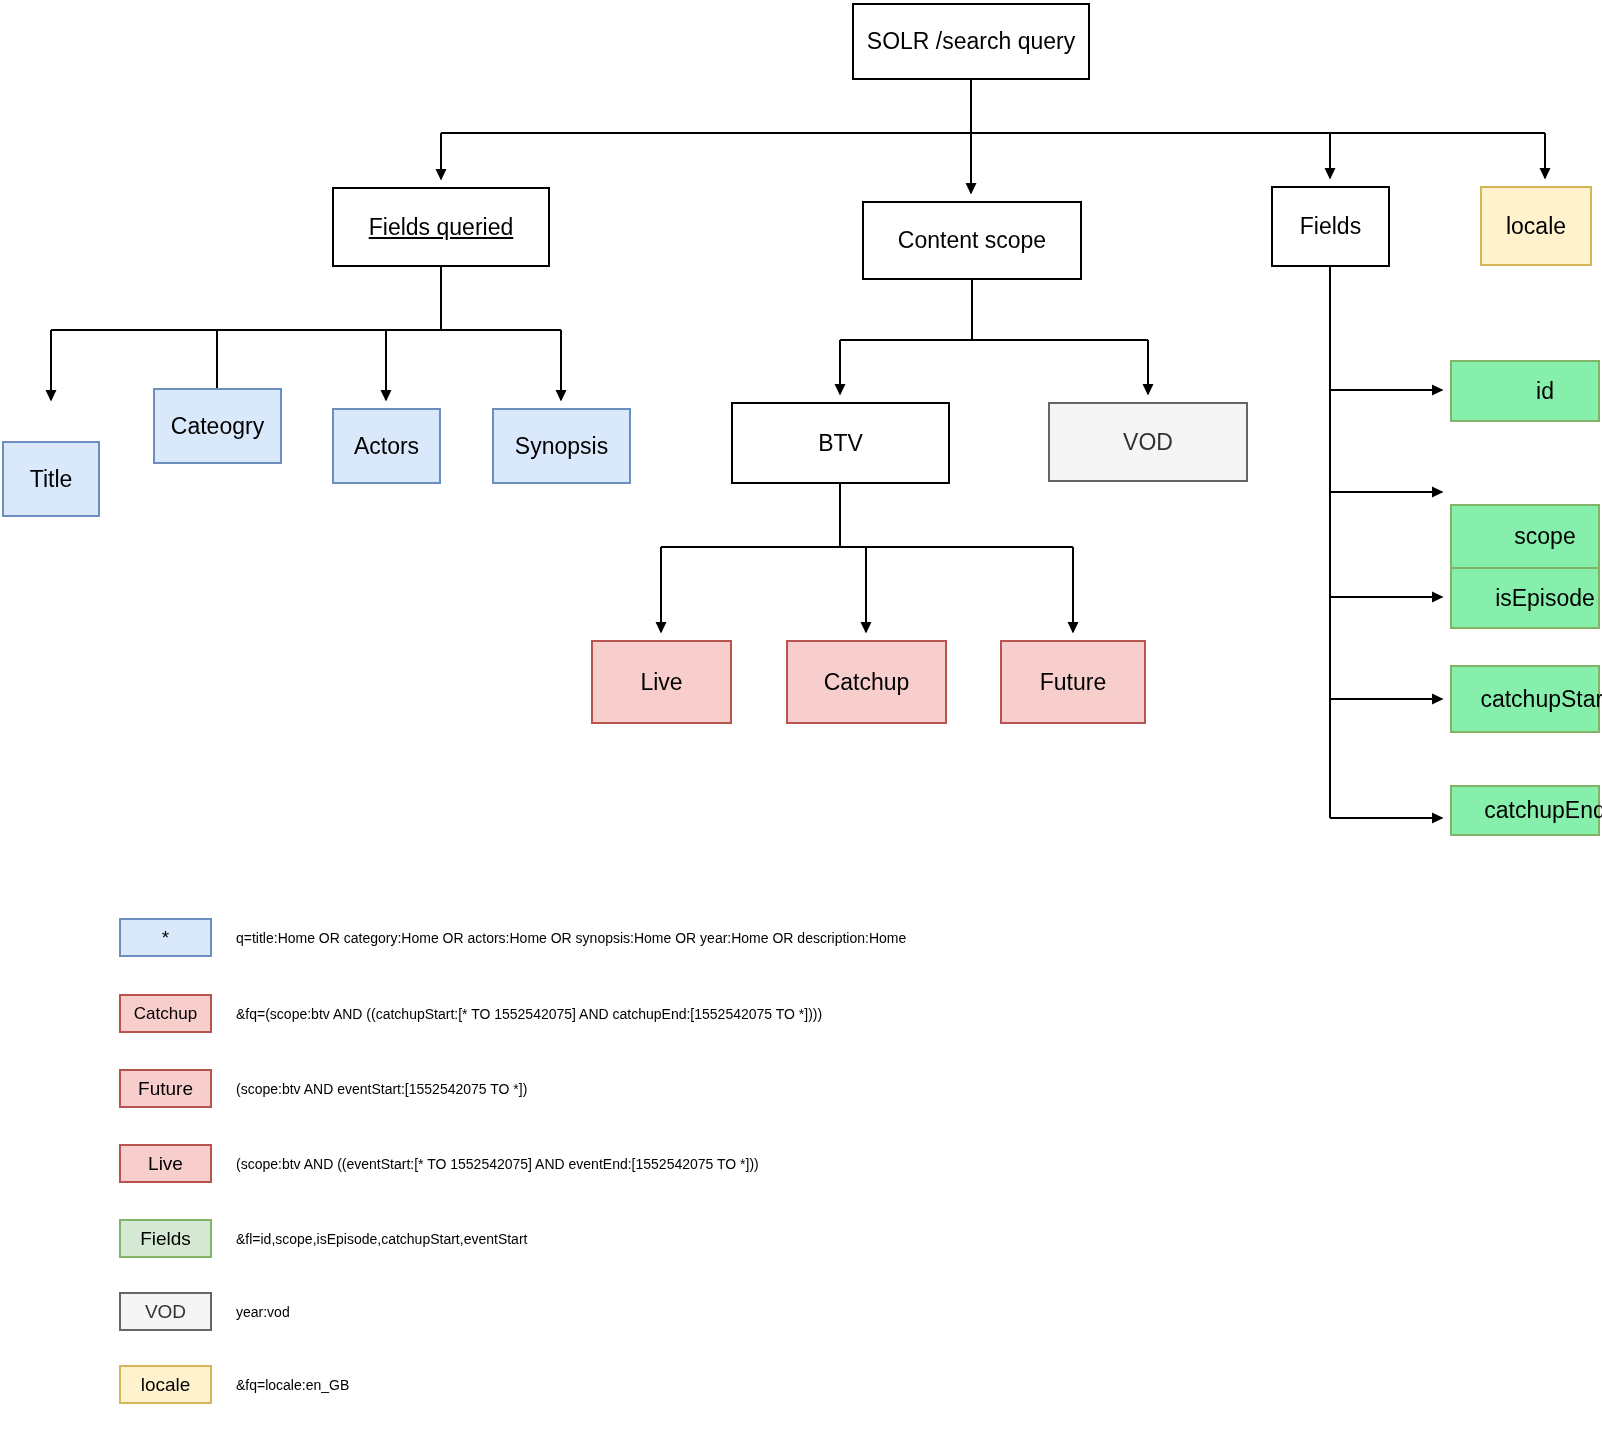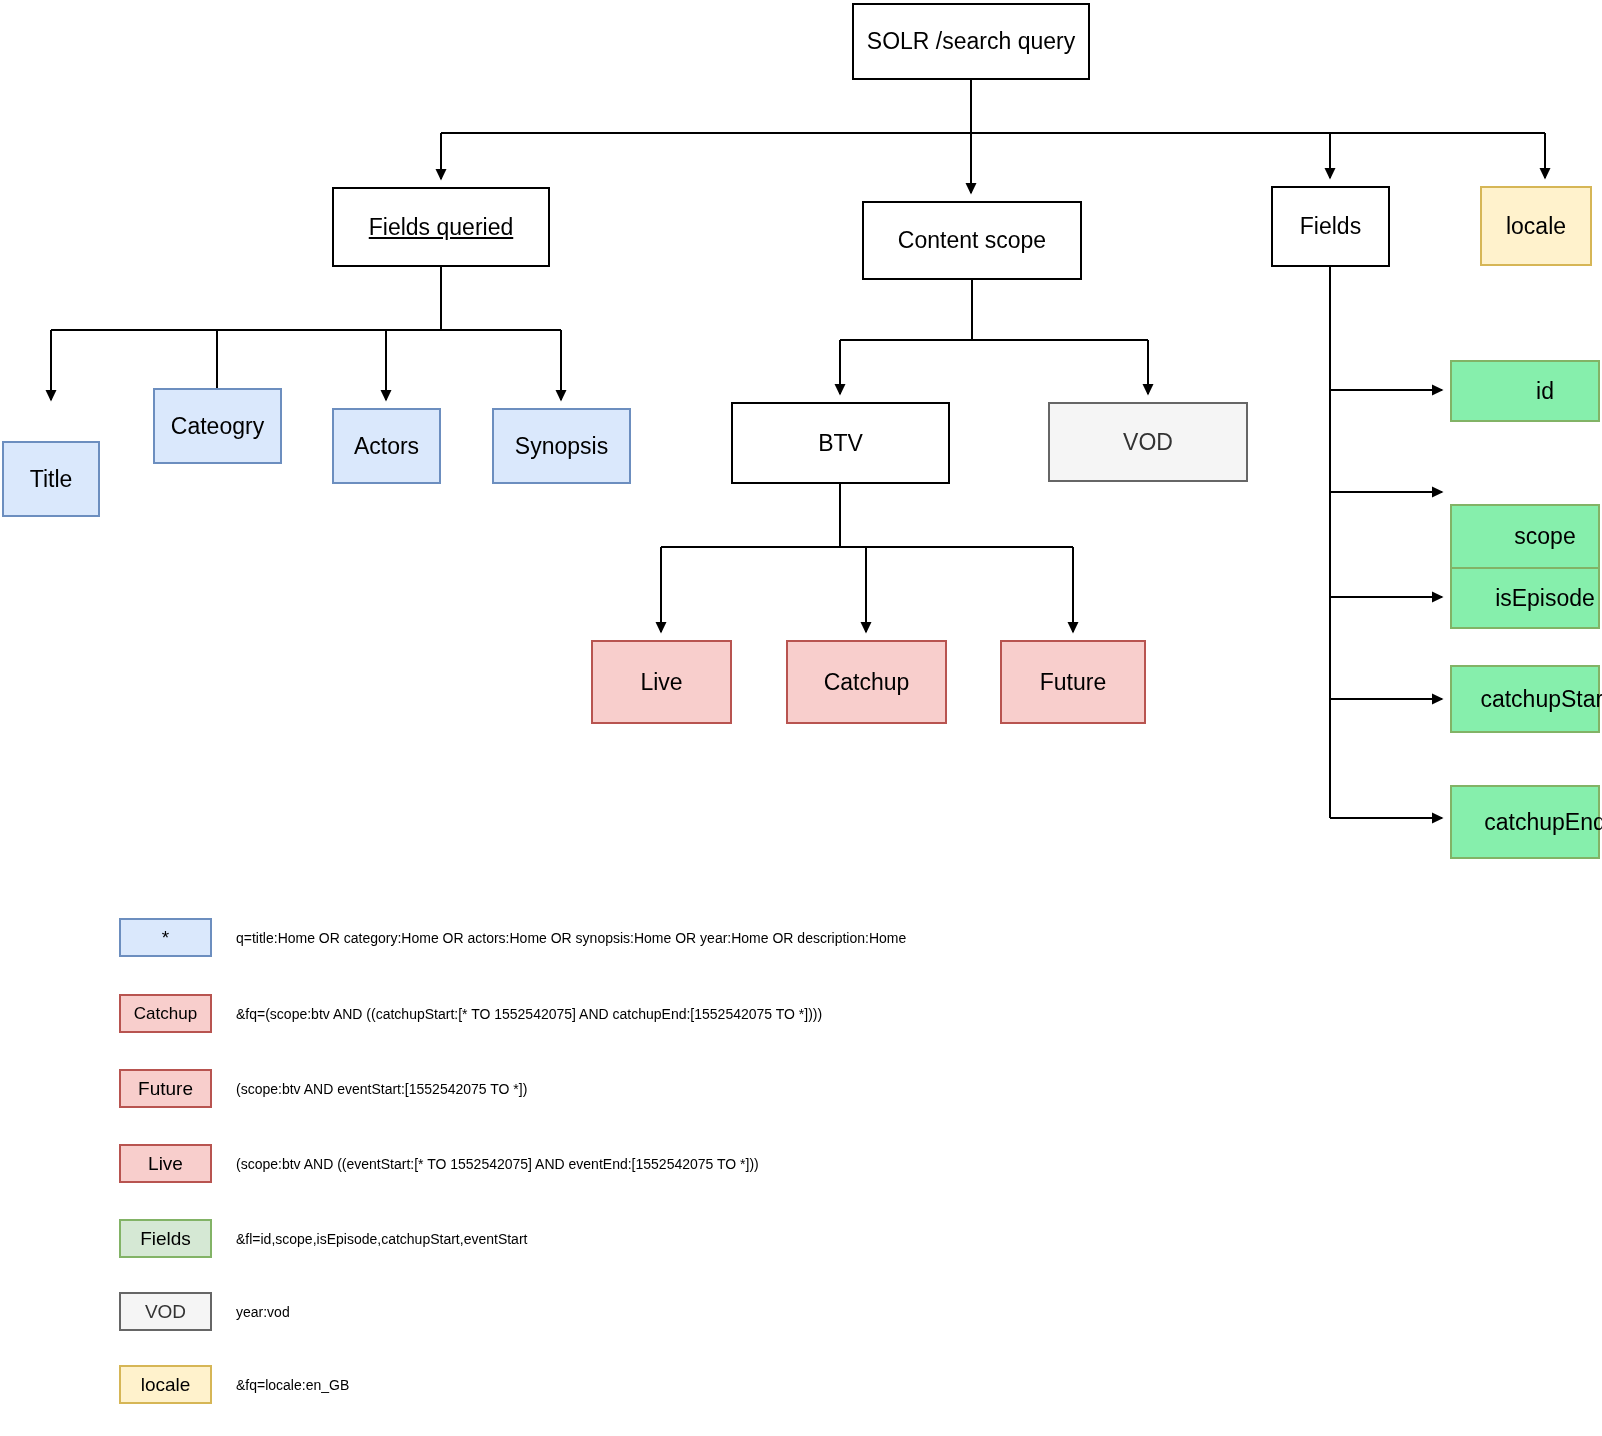--- a/index.html
+++ b/index.html
@@ -127,21 +127,21 @@
   <div class="node red" style="left:1000px; top:640px; width:146px; height:84px;">Future</div>
 
   <div class="node green" style="left:1450px; top:360px; width:150px; height:62px;">id</div>
 
   <div class="node green" style="left:1450px; top:460px; width:150px; height:65px;margin-top:44px;">scope</div>
 
   <div class="node green" style="left:1450px; top:567px; width:150px; height:62px;">isEpisode</div>
 
   <div class="node green" style="left:1450px; top:665px; width:150px; height:68px;">catchupStart</div>
 
-  <div class="node green" style="left:1450px; top:785px; width:150px; height:74px;">catchupEnd</div>
+  <div class="node green" style="left:1450px; top:785px; width:150px; height:51px;">catchupEnd</div>
 
   <div class="legend-row" style="top:918px;">
     <div class="swatch blue">*</div>
     <div class="legend-text">q=title:Home OR category:Home OR actors:Home OR synopsis:Home OR year:Home OR description:Home</div>
   </div>
 
   <div class="legend-row" style="top:994px;">
     <div class="swatch red small-text">Catchup</div>
     <div class="legend-text">&amp;fq=(scope:btv AND ((catchupStart:[* TO 1552542075] AND catchupEnd:[1552542075 TO *])))</div>
   </div>

